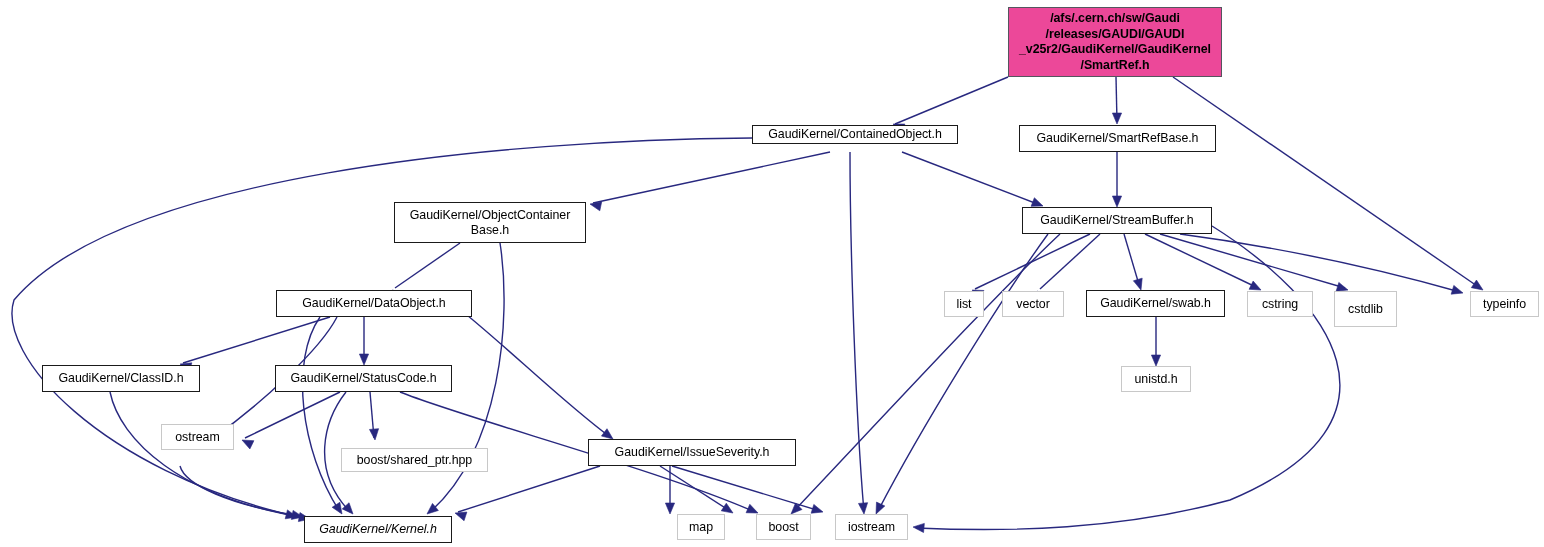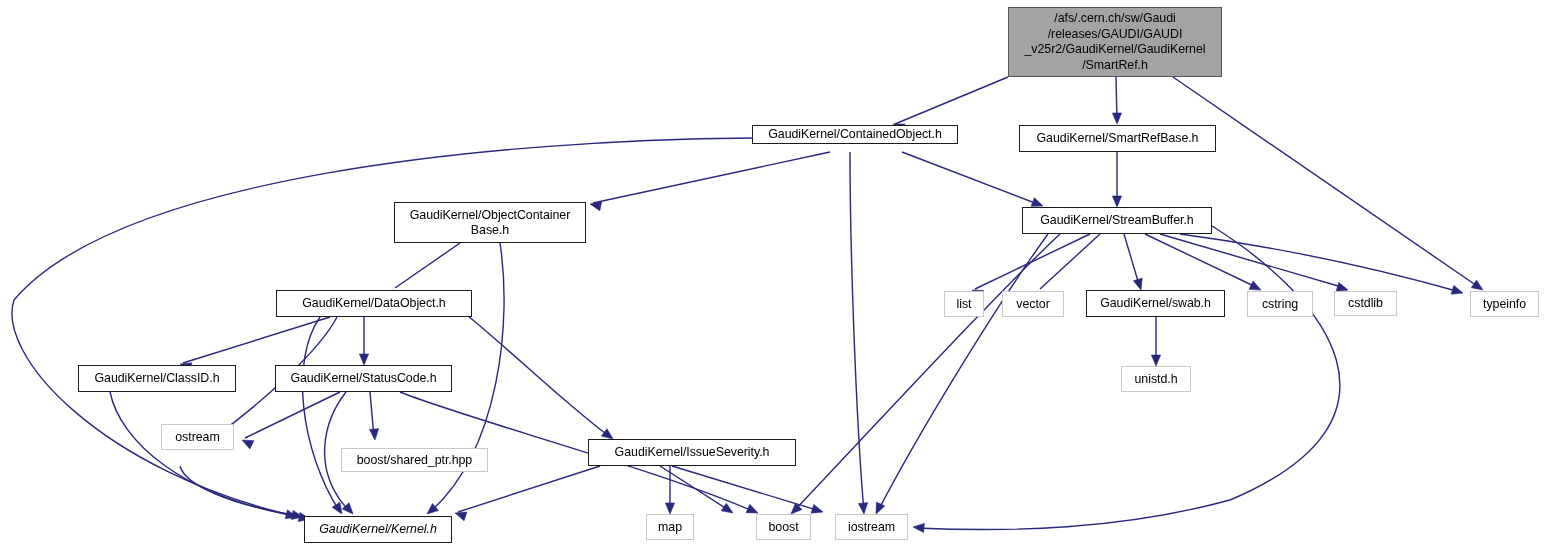--- a/index.html
+++ b/index.html
@@ -47,22 +47,23 @@
     letter-spacing: -0.05px;
   }
   .node-box.kind-project {
     border: 1.6px solid #1a1a1a;
   }
   .node-box.kind-system {
     border: 1.2px solid #c8c8c8;
   }
   .node-box.kind-root {
     border: 1.6px solid #55555f;
-    background: #a3a3a3;
+    background: #ec4899;
     line-height: 15.5px;
+    font-weight: bold;
   }
   .node-label {
     display: block;
     padding: 0 4px;
     pointer-events: none;
   }
 </style>
 </head>
 <body>
 
@@ -147,26 +148,26 @@
       <div class="node-box kind-project" style="left: 752px; top: 125px; width: 206px; height: 19px;"><span class="node-label">GaudiKernel/ContainedObject.h</span></div>
       <div class="node-box kind-project" style="left: 1019px; top: 125px; width: 197px; height: 27px;"><span class="node-label">GaudiKernel/SmartRefBase.h</span></div>
       <div class="node-box kind-project" style="left: 394px; top: 202px; width: 192px; height: 41px;"><span class="node-label">GaudiKernel/ObjectContainer
 Base.h</span></div>
       <div class="node-box kind-project" style="left: 1022px; top: 207px; width: 190px; height: 27px;"><span class="node-label">GaudiKernel/StreamBuffer.h</span></div>
       <div class="node-box kind-project" style="left: 276px; top: 290px; width: 196px; height: 27px;"><span class="node-label">GaudiKernel/DataObject.h</span></div>
       <div class="node-box kind-system" style="left: 944px; top: 291px; width: 40px; height: 26px;"><span class="node-label">list</span></div>
       <div class="node-box kind-system" style="left: 1002px; top: 291px; width: 62px; height: 26px;"><span class="node-label">vector</span></div>
       <div class="node-box kind-project" style="left: 1086px; top: 290px; width: 139px; height: 27px;"><span class="node-label">GaudiKernel/swab.h</span></div>
       <div class="node-box kind-system" style="left: 1247px; top: 291px; width: 66px; height: 26px;"><span class="node-label">cstring</span></div>
-      <div class="node-box kind-system" style="left: 1334px; top: 291px; width: 63px; height: 25px;"><span class="node-label">cstdlib</span></div>
+      <div class="node-box kind-system" style="left: 1334px; top: 291px; width: 63px; height: 36px;"><span class="node-label">cstdlib</span></div>
       <div class="node-box kind-system" style="left: 1470px; top: 291px; width: 69px; height: 26px;"><span class="node-label">typeinfo</span></div>
-      <div class="node-box kind-project" style="left: 42px; top: 365px; width: 158px; height: 27px; margin-left: 36px;"><span class="node-label">GaudiKernel/ClassID.h</span></div>
+      <div class="node-box kind-project" style="left: 42px; top: 365px; width: 158px; height: 27px;"><span class="node-label">GaudiKernel/ClassID.h</span></div>
       <div class="node-box kind-project" style="left: 275px; top: 365px; width: 177px; height: 27px;"><span class="node-label">GaudiKernel/StatusCode.h</span></div>
       <div class="node-box kind-system" style="left: 1121px; top: 366px; width: 70px; height: 26px;"><span class="node-label">unistd.h</span></div>
       <div class="node-box kind-system" style="left: 161px; top: 424px; width: 73px; height: 26px;"><span class="node-label">ostream</span></div>
       <div class="node-box kind-system" style="left: 304px; top: 448px; width: 147px; height: 24px; margin-left: 37px;"><span class="node-label">boost/shared_ptr.hpp</span></div>
       <div class="node-box kind-project" style="left: 588px; top: 439px; width: 208px; height: 27px;"><span class="node-label">GaudiKernel/IssueSeverity.h</span></div>
       <div class="node-box kind-project" style="left: 304px; top: 516px; width: 148px; height: 27px; font-style: italic;"><span class="node-label">GaudiKernel/Kernel.h</span></div>
-      <div class="node-box kind-system" style="left: 646px; top: 514px; width: 48px; height: 26px;"><span class="node-label">map</span></div>
+      <div class="node-box kind-system" style="left: 677px; top: 514px; width: 48px; height: 26px;"><span class="node-label">map</span></div>
       <div class="node-box kind-system" style="left: 756px; top: 514px; width: 55px; height: 26px;"><span class="node-label">boost</span></div>
       <div class="node-box kind-system" style="left: 835px; top: 514px; width: 73px; height: 26px;"><span class="node-label">iostream</span></div>
     </div>
 </div>
 
 </body></html>

